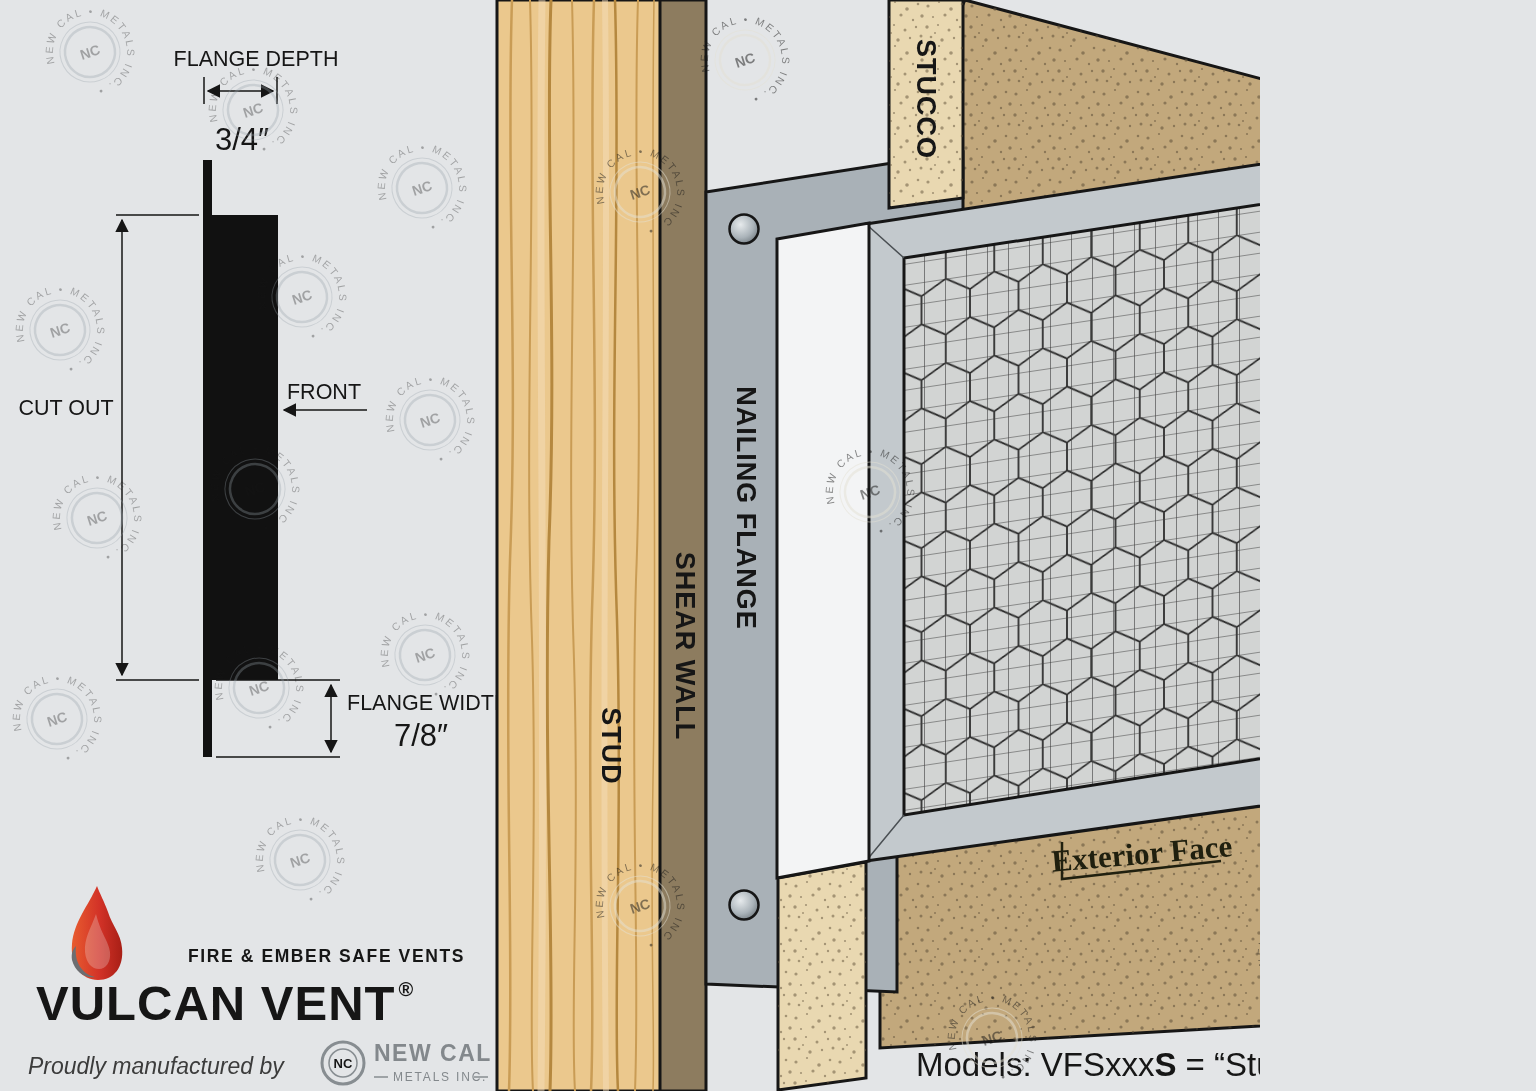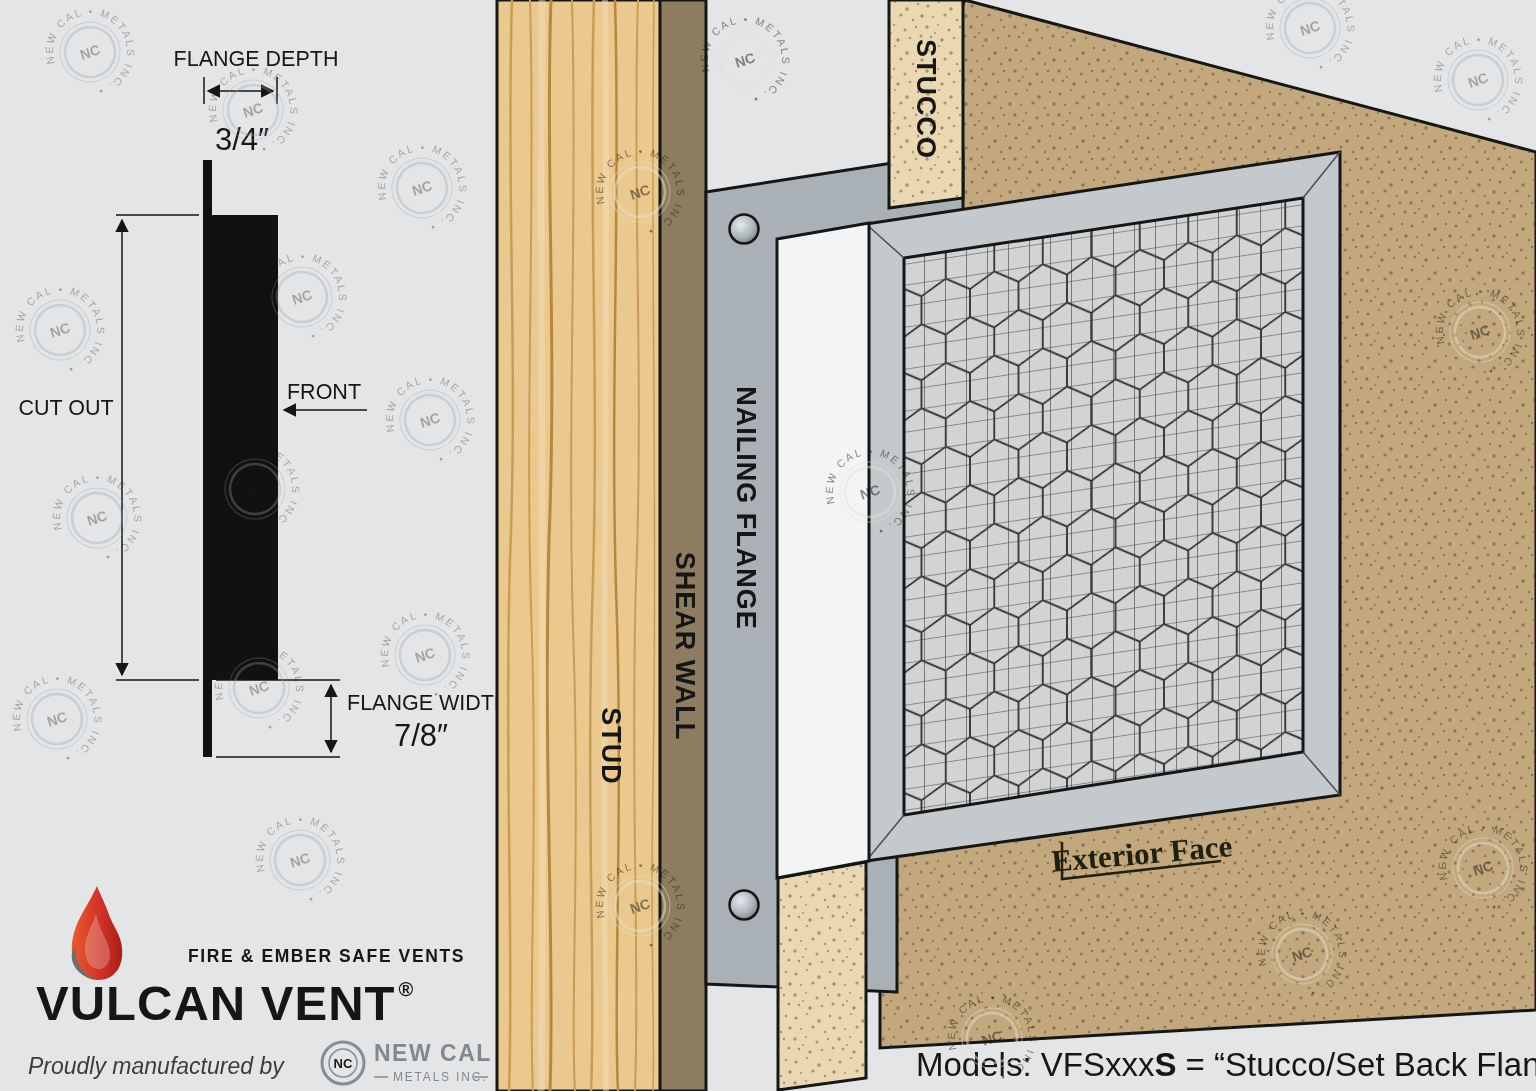--- a/index.html
+++ b/index.html
@@ -1,16 +1,16 @@
 <!DOCTYPE html>
 <html><head>
 <meta charset="utf-8">
 <style>
   html,body { margin:0; padding:0; background:#e3e5e7; }
-  .stage { width:1536px; height:1091px; position:relative; overflow:hidden; }
+  .stage { width:1260px; height:1091px; position:relative; overflow:hidden; }
   svg { display:block; }
   text { font-family:"Liberation Sans", sans-serif; fill:#161616; }
   .dim-label { font-size:21.5px; }
   .dim-value { font-size:31px; }
   .vert-label { font-size:27px; font-weight:600; letter-spacing:1px; }
   .models { font-size:33px; }
   .exterior { font-family:"Liberation Serif", serif; font-size:31px; font-weight:700; fill:#20200f; }
   .tagline { font-size:17.5px; font-weight:700; letter-spacing:1.6px; }
   .brand { font-size:49px; font-weight:700; letter-spacing:1px; }
   .proudly { font-size:23px; font-style:italic; fill:#3c3c3c; }

